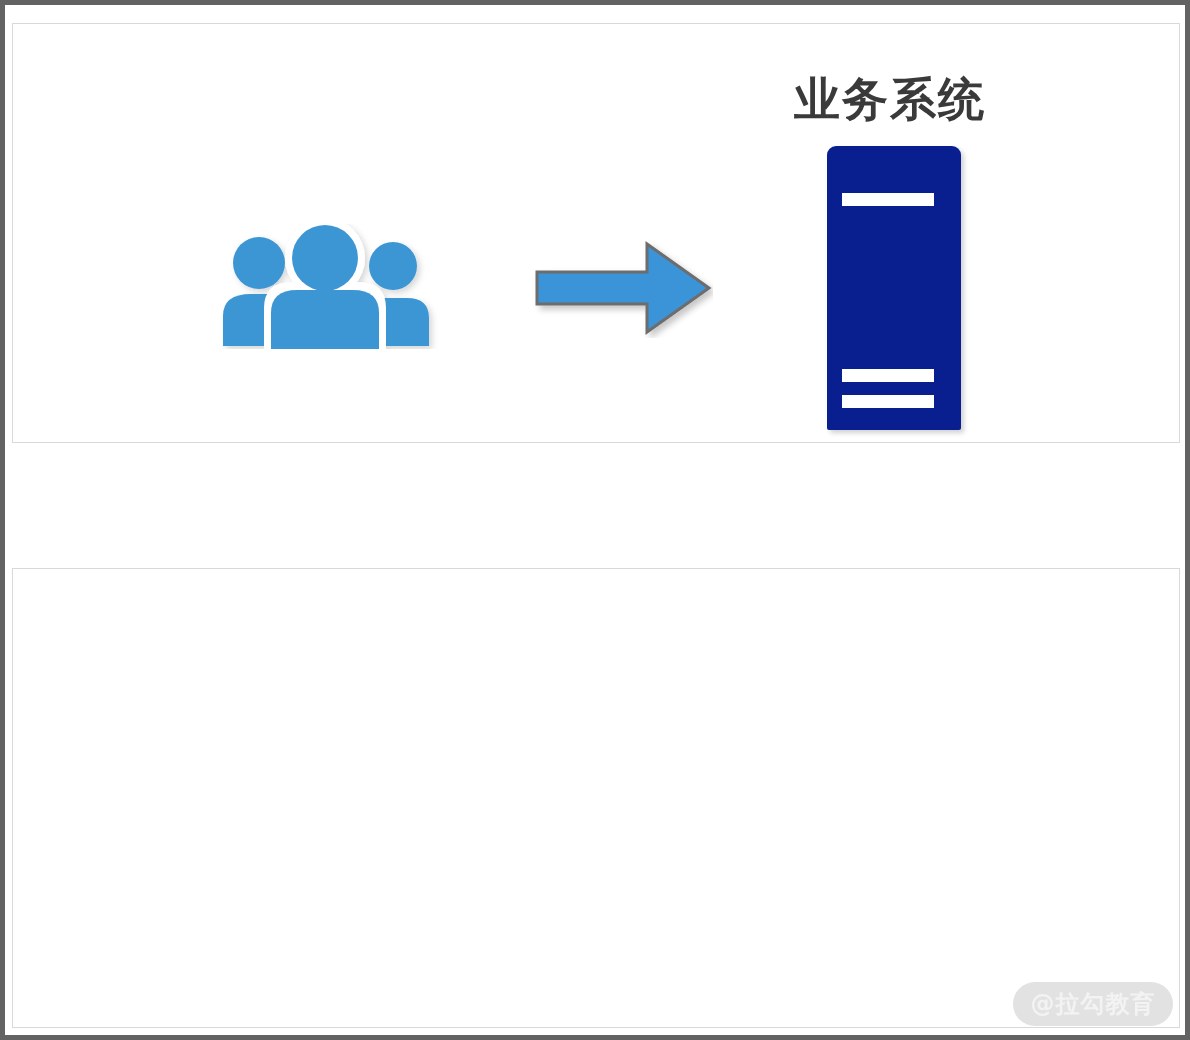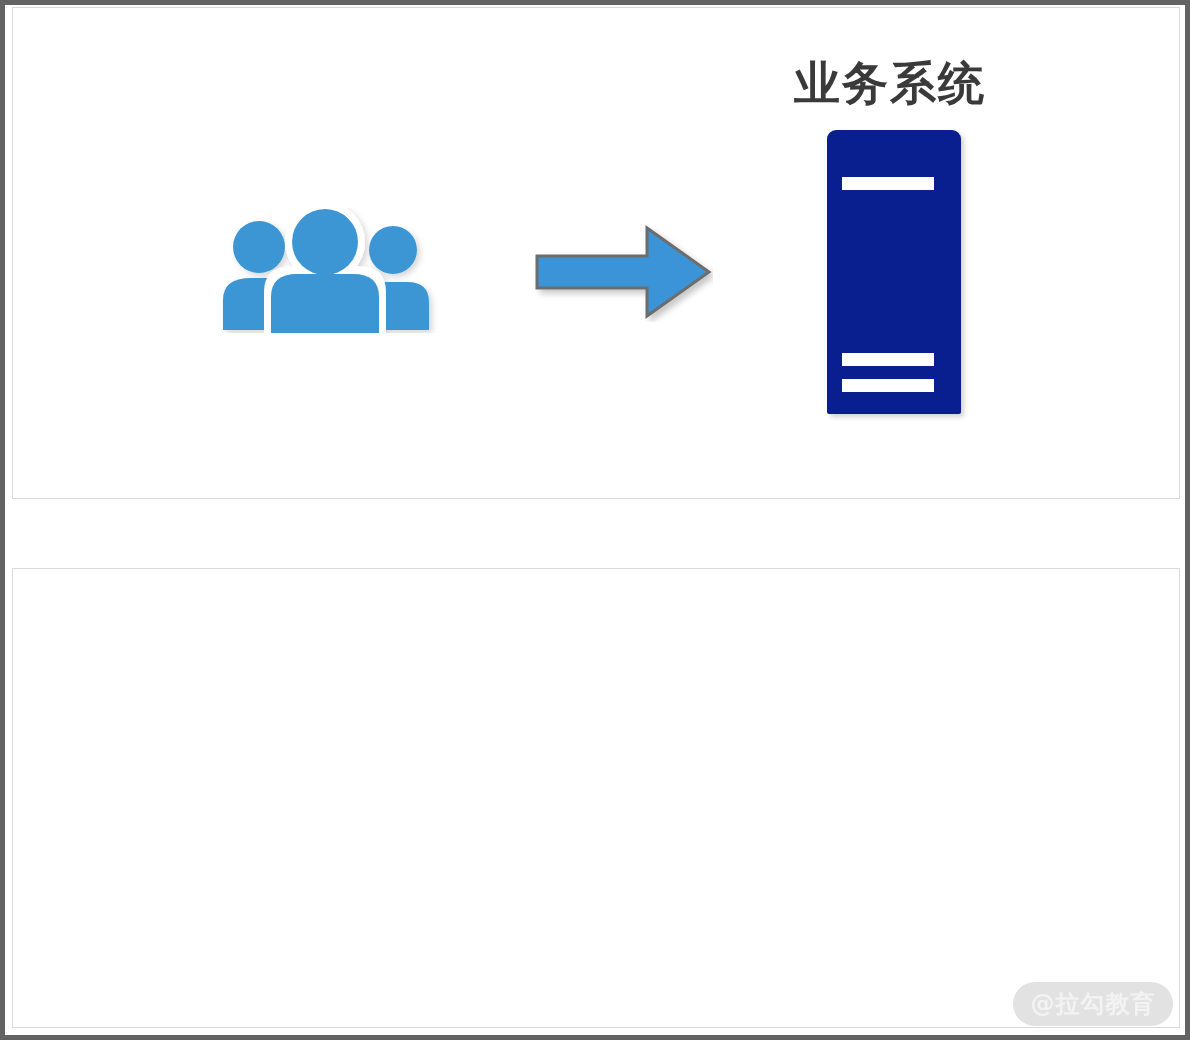--- a/index.html
+++ b/index.html
@@ -24,23 +24,23 @@
 
   
   .panel {
     position: absolute;
     background: #ffffff;
     border: 1px solid #d9d9d9;
     box-sizing: border-box;
   }
   #panel-single {
     left: 7px;
-    top: 2px;
+    top: 18px;
     width: 1168px;
-    height: 492px;
+    height: 420px;
   }
   #panel-cluster {
     left: 7px;
     top: 563px;
     width: 1168px;
     height: 460px;
   }
 
   
   .panel-title {

